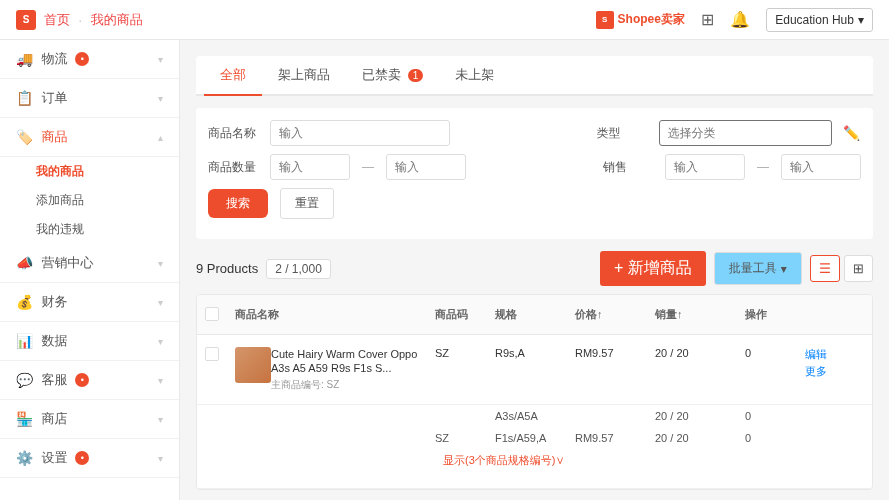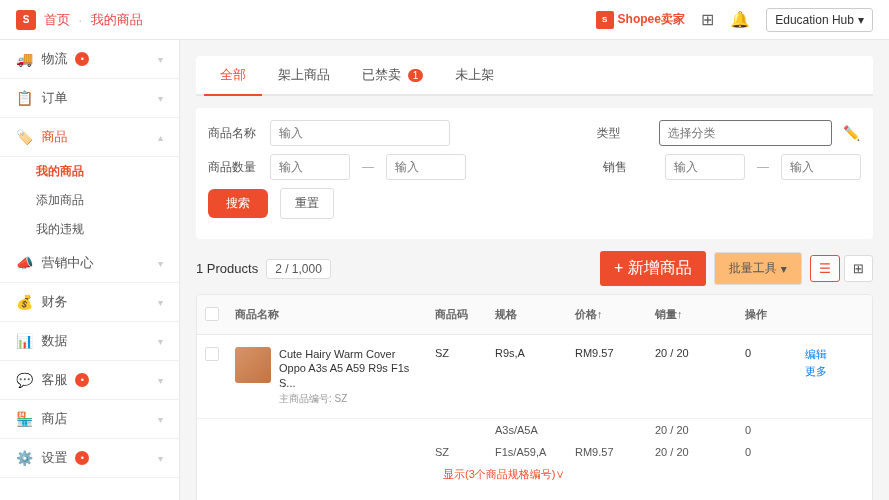--- a/index.html
+++ b/index.html
@@ -105,21 +105,21 @@
     .table-toolbar {
       display: flex;
       align-items: center;
       justify-content: space-between;
       margin-bottom: 8px;
     }
     .product-count { font-size: 13px; color: #333; display: flex; align-items: center; gap: 8px; }
     .page-badge { background: #fff; border: 1px solid #ddd; border-radius: 3px; padding: 2px 8px; font-size: 12px; color: #555; }
     .toolbar-right { display: flex; align-items: center; gap: 8px; }
     .btn-add-product { background: #ee4d2d; color: #fff; border: none; padding: 7px 14px; border-radius: 3px; cursor: pointer; font-size: 16px; display: flex; align-items: center; gap: 4px; }
-    .btn-bulk { background: #fdba74; color: #555; border: 1px solid #ddd; padding: 7px 14px; border-radius: 3px; cursor: pointer; font-size: 12px; display: flex; align-items: center; gap: 4px; }
+    .btn-bulk { background: #7dd3fc; color: #555; border: 1px solid #ddd; padding: 7px 14px; border-radius: 3px; cursor: pointer; font-size: 12px; display: flex; align-items: center; gap: 4px; }
     .view-icons { display: flex; gap: 4px; }
     .view-icon-btn { background: #fff; border: 1px solid #ddd; padding: 5px 8px; border-radius: 3px; cursor: pointer; color: #555; }
     .view-icon-btn.active { border-color: #ee4d2d; color: #ee4d2d; }
 
     
     .products-table {
       background: #fff;
       border-radius: 4px;
       overflow: hidden;
       border: 1px solid #e8e8e8;
@@ -138,21 +138,21 @@
       font-weight: bold;
     }
     .table-row-main {
       display: grid;
       grid-template-columns: 30px 200px 60px 80px 80px 90px 60px 80px;
       border-bottom: 1px solid #f0f0f0;
       align-items: start;
       padding: 8px 0;
     }
     .td { padding: 4px 8px; font-size: 11px; color: #333; }
-    .product-cell { display: flex; gap: 8px; align-items: flex-start; }
+    .product-cell { display: flex; gap: 0; align-items: flex-start; }
     .product-img { width: 36px; height: 36px; background: #f0f0f0; border-radius: 3px; flex-shrink: 0; overflow: hidden; }
     .product-img-warm { background: linear-gradient(135deg, #d4956a, #c67340); }
     .product-info { flex: 1; }
     .product-name { font-size: 11px; color: #333; line-height: 1.3; margin-bottom: 2px; }
     .product-subtext { font-size: 10px; color: #999; }
     .variation-row { display: grid; grid-template-columns: 30px 200px 60px 80px 80px 90px 60px 80px; padding: 3px 0; }
     .variation-row .td { font-size: 11px; color: #555; padding: 2px 8px; }
     .show-more { color: #ee4d2d; font-size: 11px; cursor: pointer; padding: 4px 8px; }
     .link-edit { color: #0080ff; font-size: 11px; cursor: pointer; }
     .link-more { color: #0080ff; font-size: 11px; cursor: pointer; display: block; margin-top: 2px; }
@@ -293,21 +293,21 @@
         <input class="filter-input" style="width: 80px;" placeholder="输入">
       </div>
       <div class="filter-row">
         <button class="btn-search">搜索</button>
         <button class="btn-reset">重置</button>
       </div>
     </div>
 
     <div class="table-toolbar">
       <div class="product-count">
-        <span>1 Products</span>
+        <span>9 Products</span>
         <span class="page-badge">2 / 1,000</span>
       </div>
       <div class="toolbar-right">
         <button class="btn-add-product">+ 新增商品</button>
         <button class="btn-bulk">
           <span>批量工具</span>
           <span>▾</span>
         </button>
         <div class="view-icons">
           <button class="view-icon-btn active">☰</button>

